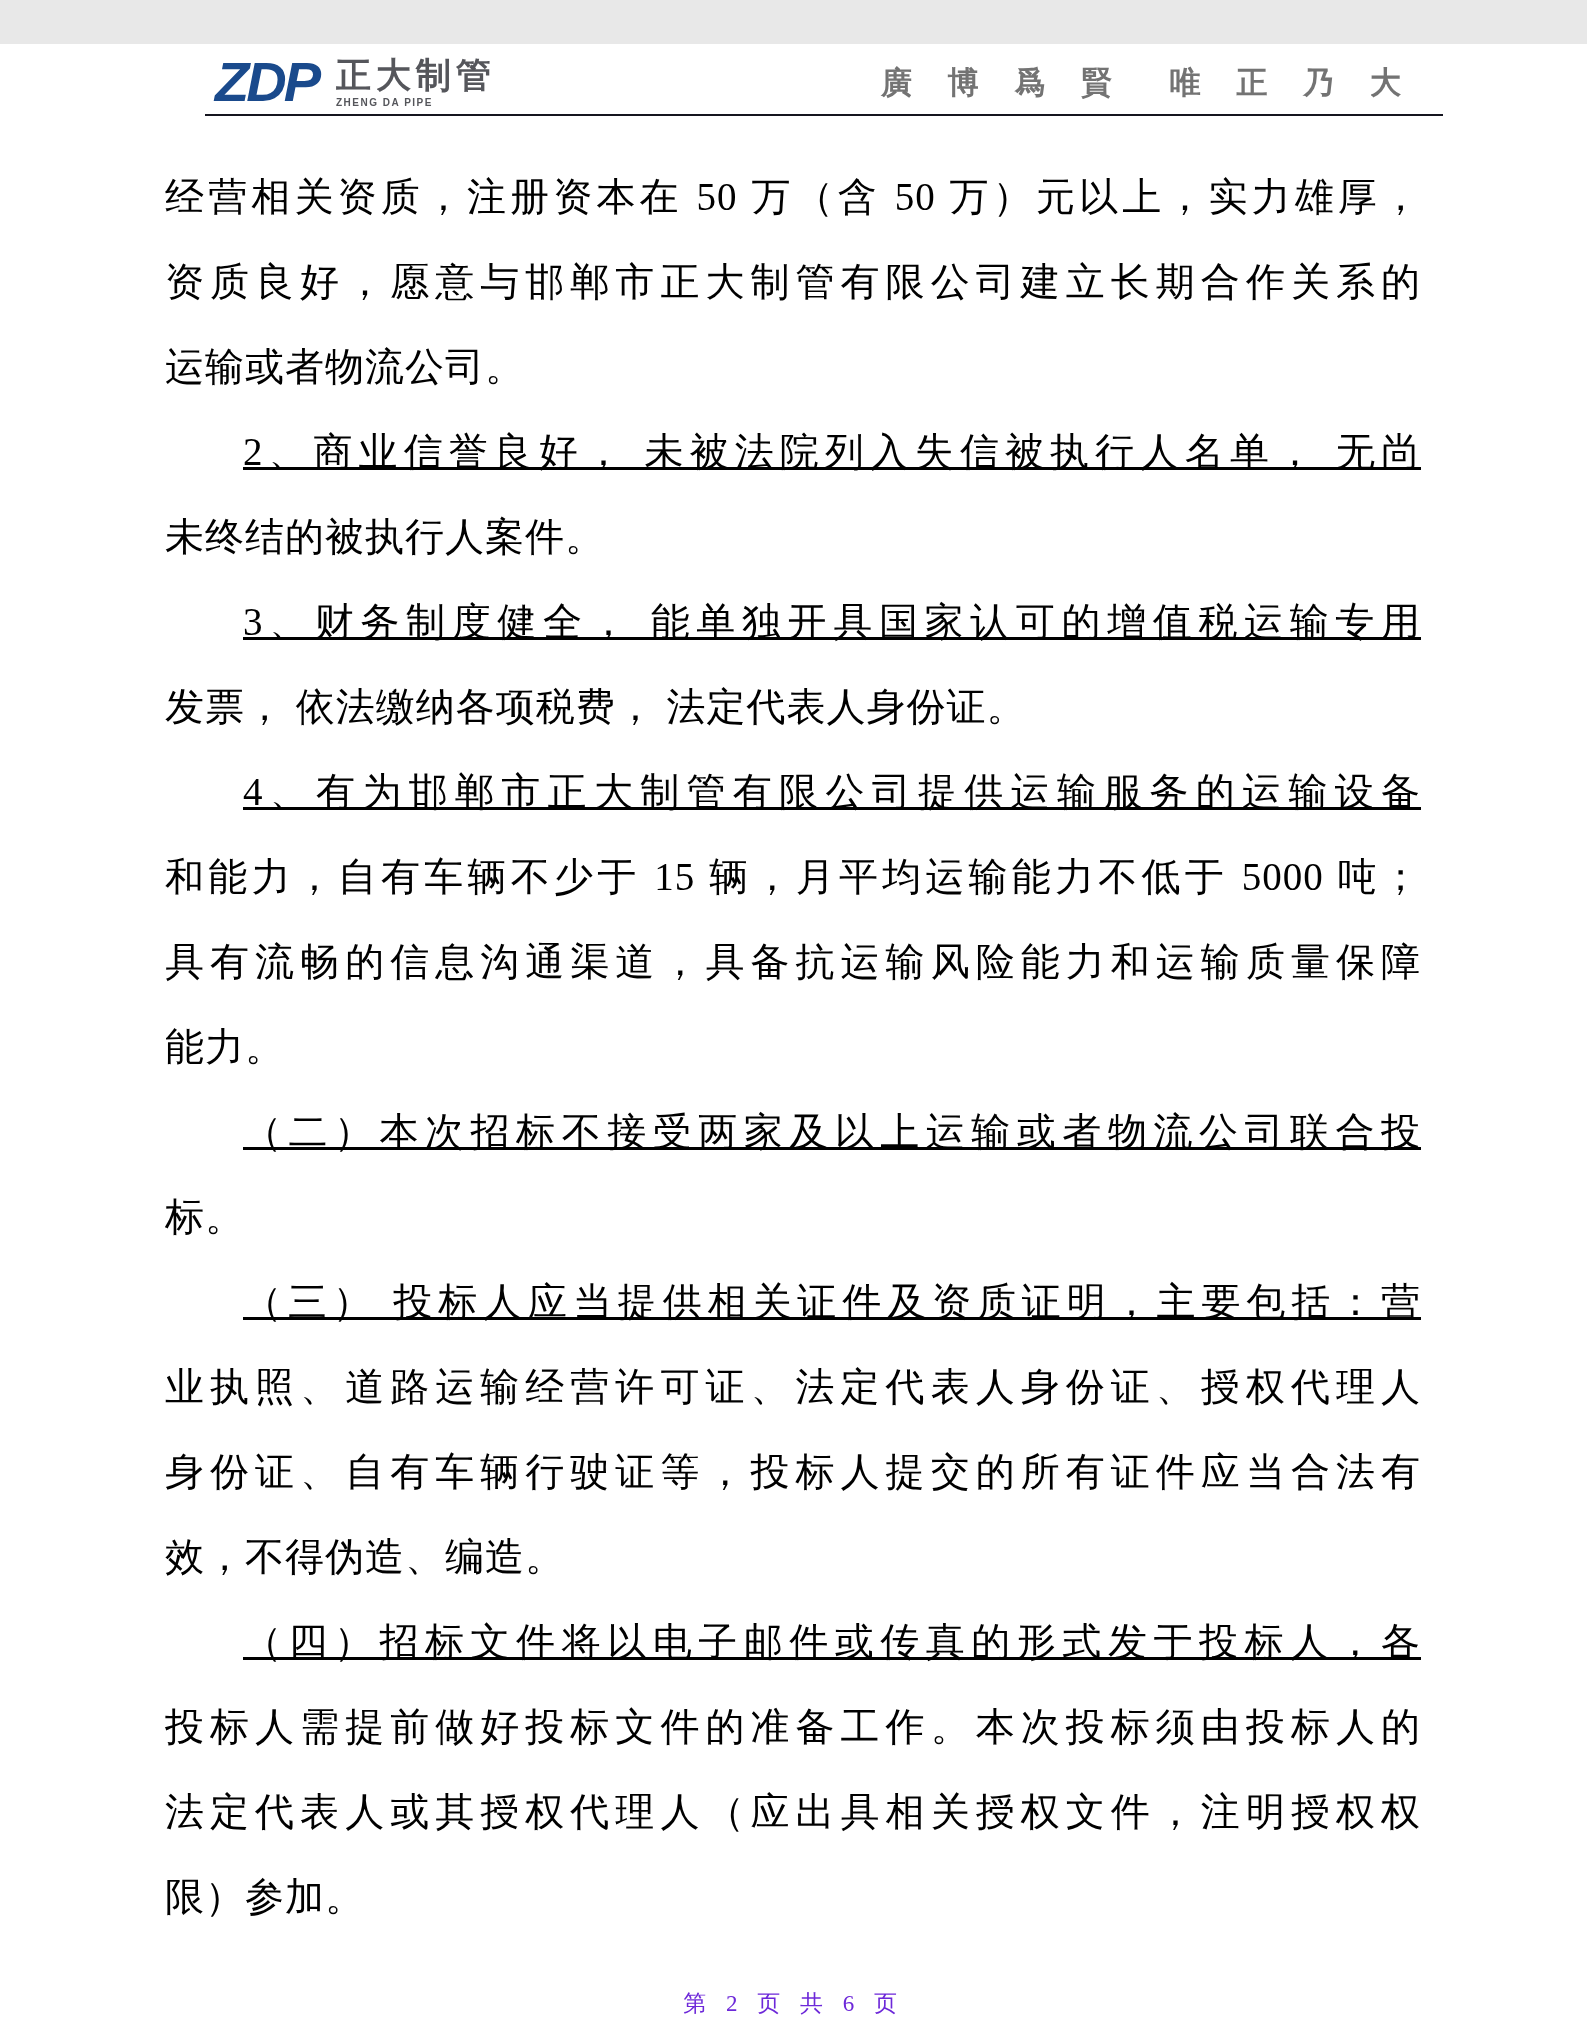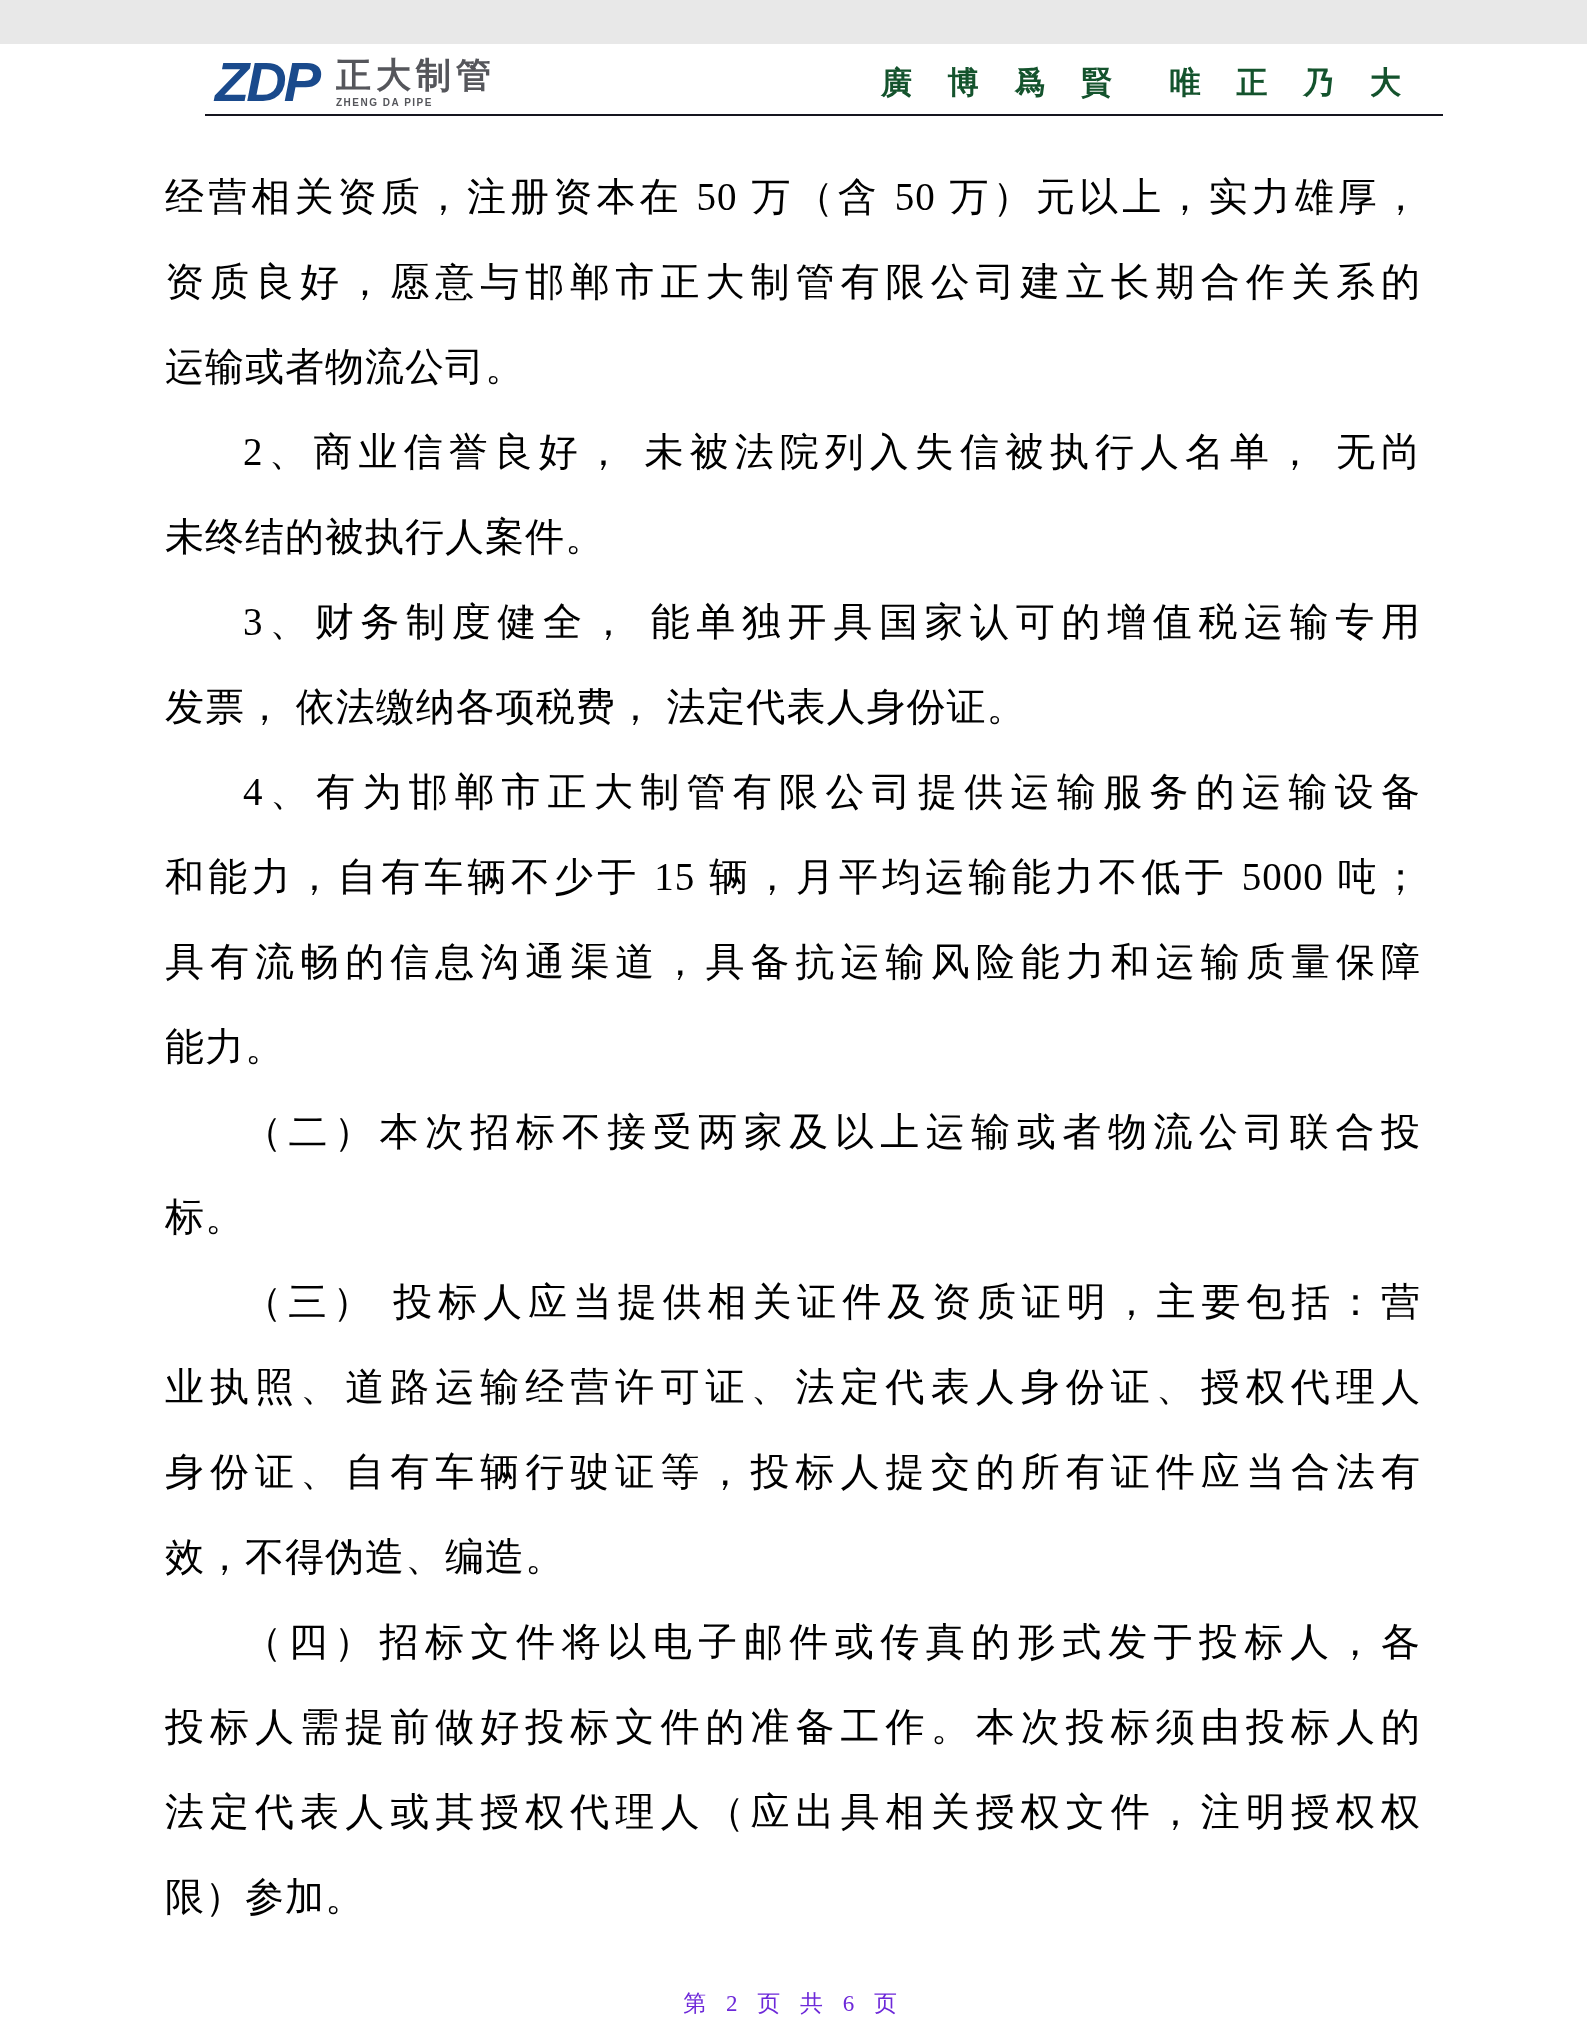--- a/index.html
+++ b/index.html
@@ -33,21 +33,21 @@
     color: #55565b; letter-spacing: 5px; text-align: right;
   }
   .logo-en {
     font-family: "Liberation Sans", "DejaVu Sans", sans-serif;
     font-weight: bold; font-size: 10px; line-height: 17px;
     color: #55565b; letter-spacing: 1.5px;
   }
   .motto {
     position: absolute; right: 172px; top: 22px;
     font-size: 31px; line-height: 34px;
-    color: #14532d; letter-spacing: 14px; font-weight: bold;
+    color: #737373; letter-spacing: 14px; font-weight: bold;
     white-space: pre;
   }
   .header-rule {
     position: absolute; left: 205px; top: 70px;
     width: 1238px; height: 2px; background: #15151f;
   }
 
   
   .doc-body {
     position: absolute; left: 165px; top: 110px;
@@ -59,21 +59,21 @@
     letter-spacing: 1px;
     white-space: nowrap;
     overflow: visible;
   }
   .line.full {
     white-space: normal;
     text-align: justify;
     text-align-last: justify;
     text-justify: inter-character;
   }
-  .line.indent { text-indent: 78px; }
+  .line.indent { text-indent: 78px; text-decoration: underline; }
 
   
   .footer {
     position: absolute; left: 0; top: 1944px; width: 1587px;
     text-align: center;
     font-size: 23px; letter-spacing: 7px; color: #6d28d9;
   }
 </style>
 </head>
 <body>

